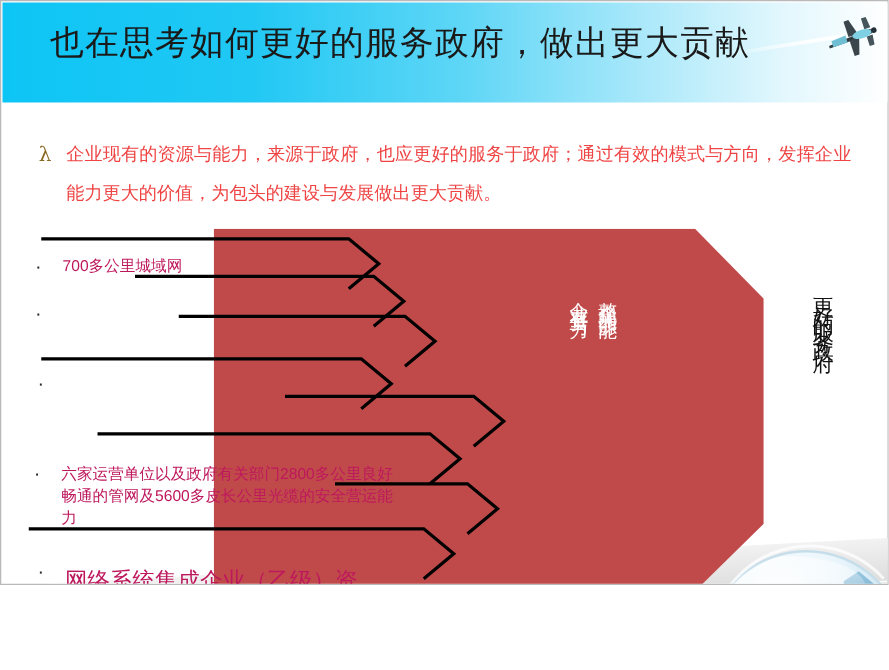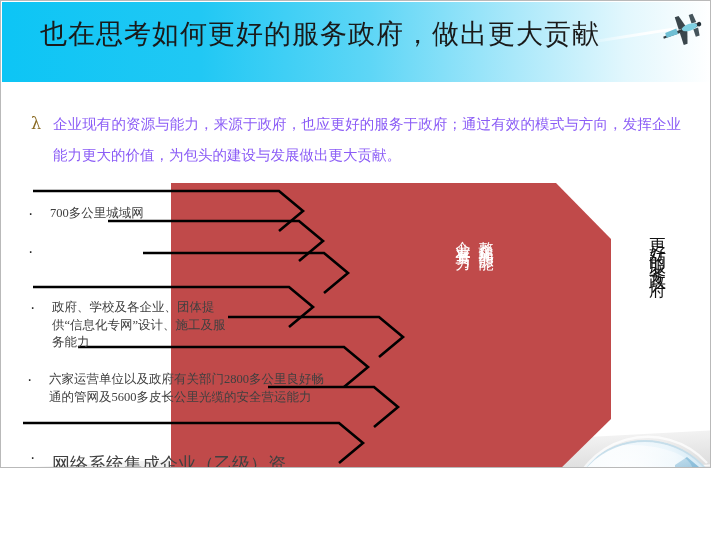--- a/index.html
+++ b/index.html
@@ -42,21 +42,21 @@
   
   #lead-para{
     position:absolute;left:30px;top:108px;width:650px;
   }
   .lam-row{display:flex;align-items:flex-start;}
   #lam-marker{
     font-family:"DejaVu Serif","Liberation Serif",serif;
     font-size:16px;color:#8a6a22;width:22px;flex:none;line-height:30px;
   }
   #lam-text{
-    font-size:14.5px;color:#8b5cf6;line-height:31px;
+    font-size:14.5px;color:#ef4444;line-height:31px;
     font-family:Liberation Sans, sans-serif;
     text-align:justify;
   }
 
   
   .band{position:absolute;transform-origin:left center;}
   #band1{
     left:-40px;top:470px;width:800px;height:34px;
     background:linear-gradient(to bottom,#f2f2f2,#dddddd);
     transform:rotate(-3.1deg);
@@ -101,22 +101,22 @@
   .chev{position:absolute;}
 
   
   #bullets{position:absolute;left:24px;top:190px;width:330px;}
   .bul{position:absolute;display:flex;align-items:flex-start;}
   .bul-dot{
     width:22px;flex:none;color:#2b2b2b;font-size:16px;line-height:17px;
     text-align:left;padding-left:3px;
   }
   .bul-txt{
-    font-size:12.5px;color:#404040;line-height:17px;
-    font-family:Liberation Serif, serif;
+    font-size:12.5px;color:#be185d;line-height:17px;
+    font-family:Liberation Sans, sans-serif;
   }
   .bul-txt.wide{line-height:17.5px;}
   .bul-txt.loose{line-height:31px;font-size:18px;}
 
   
   #globe-wrap{
     position:absolute;left:556px;top:424px;width:170px;height:115px;
     overflow:hidden;
   }
 </style>
@@ -200,21 +200,20 @@
       <div class="bul-dot">·</div>
       <div class="bul-txt">700多公里城域网</div>
     </div>
 
     <div class="bul" style="left:0px;top:52px;width:230px;">
       <div class="bul-dot">·</div>
     </div>
 
     <div class="bul" style="left:2px;top:108px;width:215px;">
       <div class="bul-dot">·</div>
-      <div class="bul-txt wide" style="width:185px;">政府、学校及各企业、团体提供“信息化专网”设计、施工及服务能力</div>
     </div>
 
     <div class="bul" style="left:-1px;top:180px;width:305px;">
       <div class="bul-dot">·</div>
       <div class="bul-txt wide" style="width:275px;">六家运营单位以及政府有关部门2800多公里良好畅通的管网及5600多皮长公里光缆的安全营运能力</div>
     </div>
 
     <div class="bul" style="left:2px;top:258px;width:300px;">
       <div class="bul-dot">·</div>
       <div class="bul-txt loose" style="width:265px;">网络系统集成企业（乙级）资质，运营与管理的良好口碑</div>

